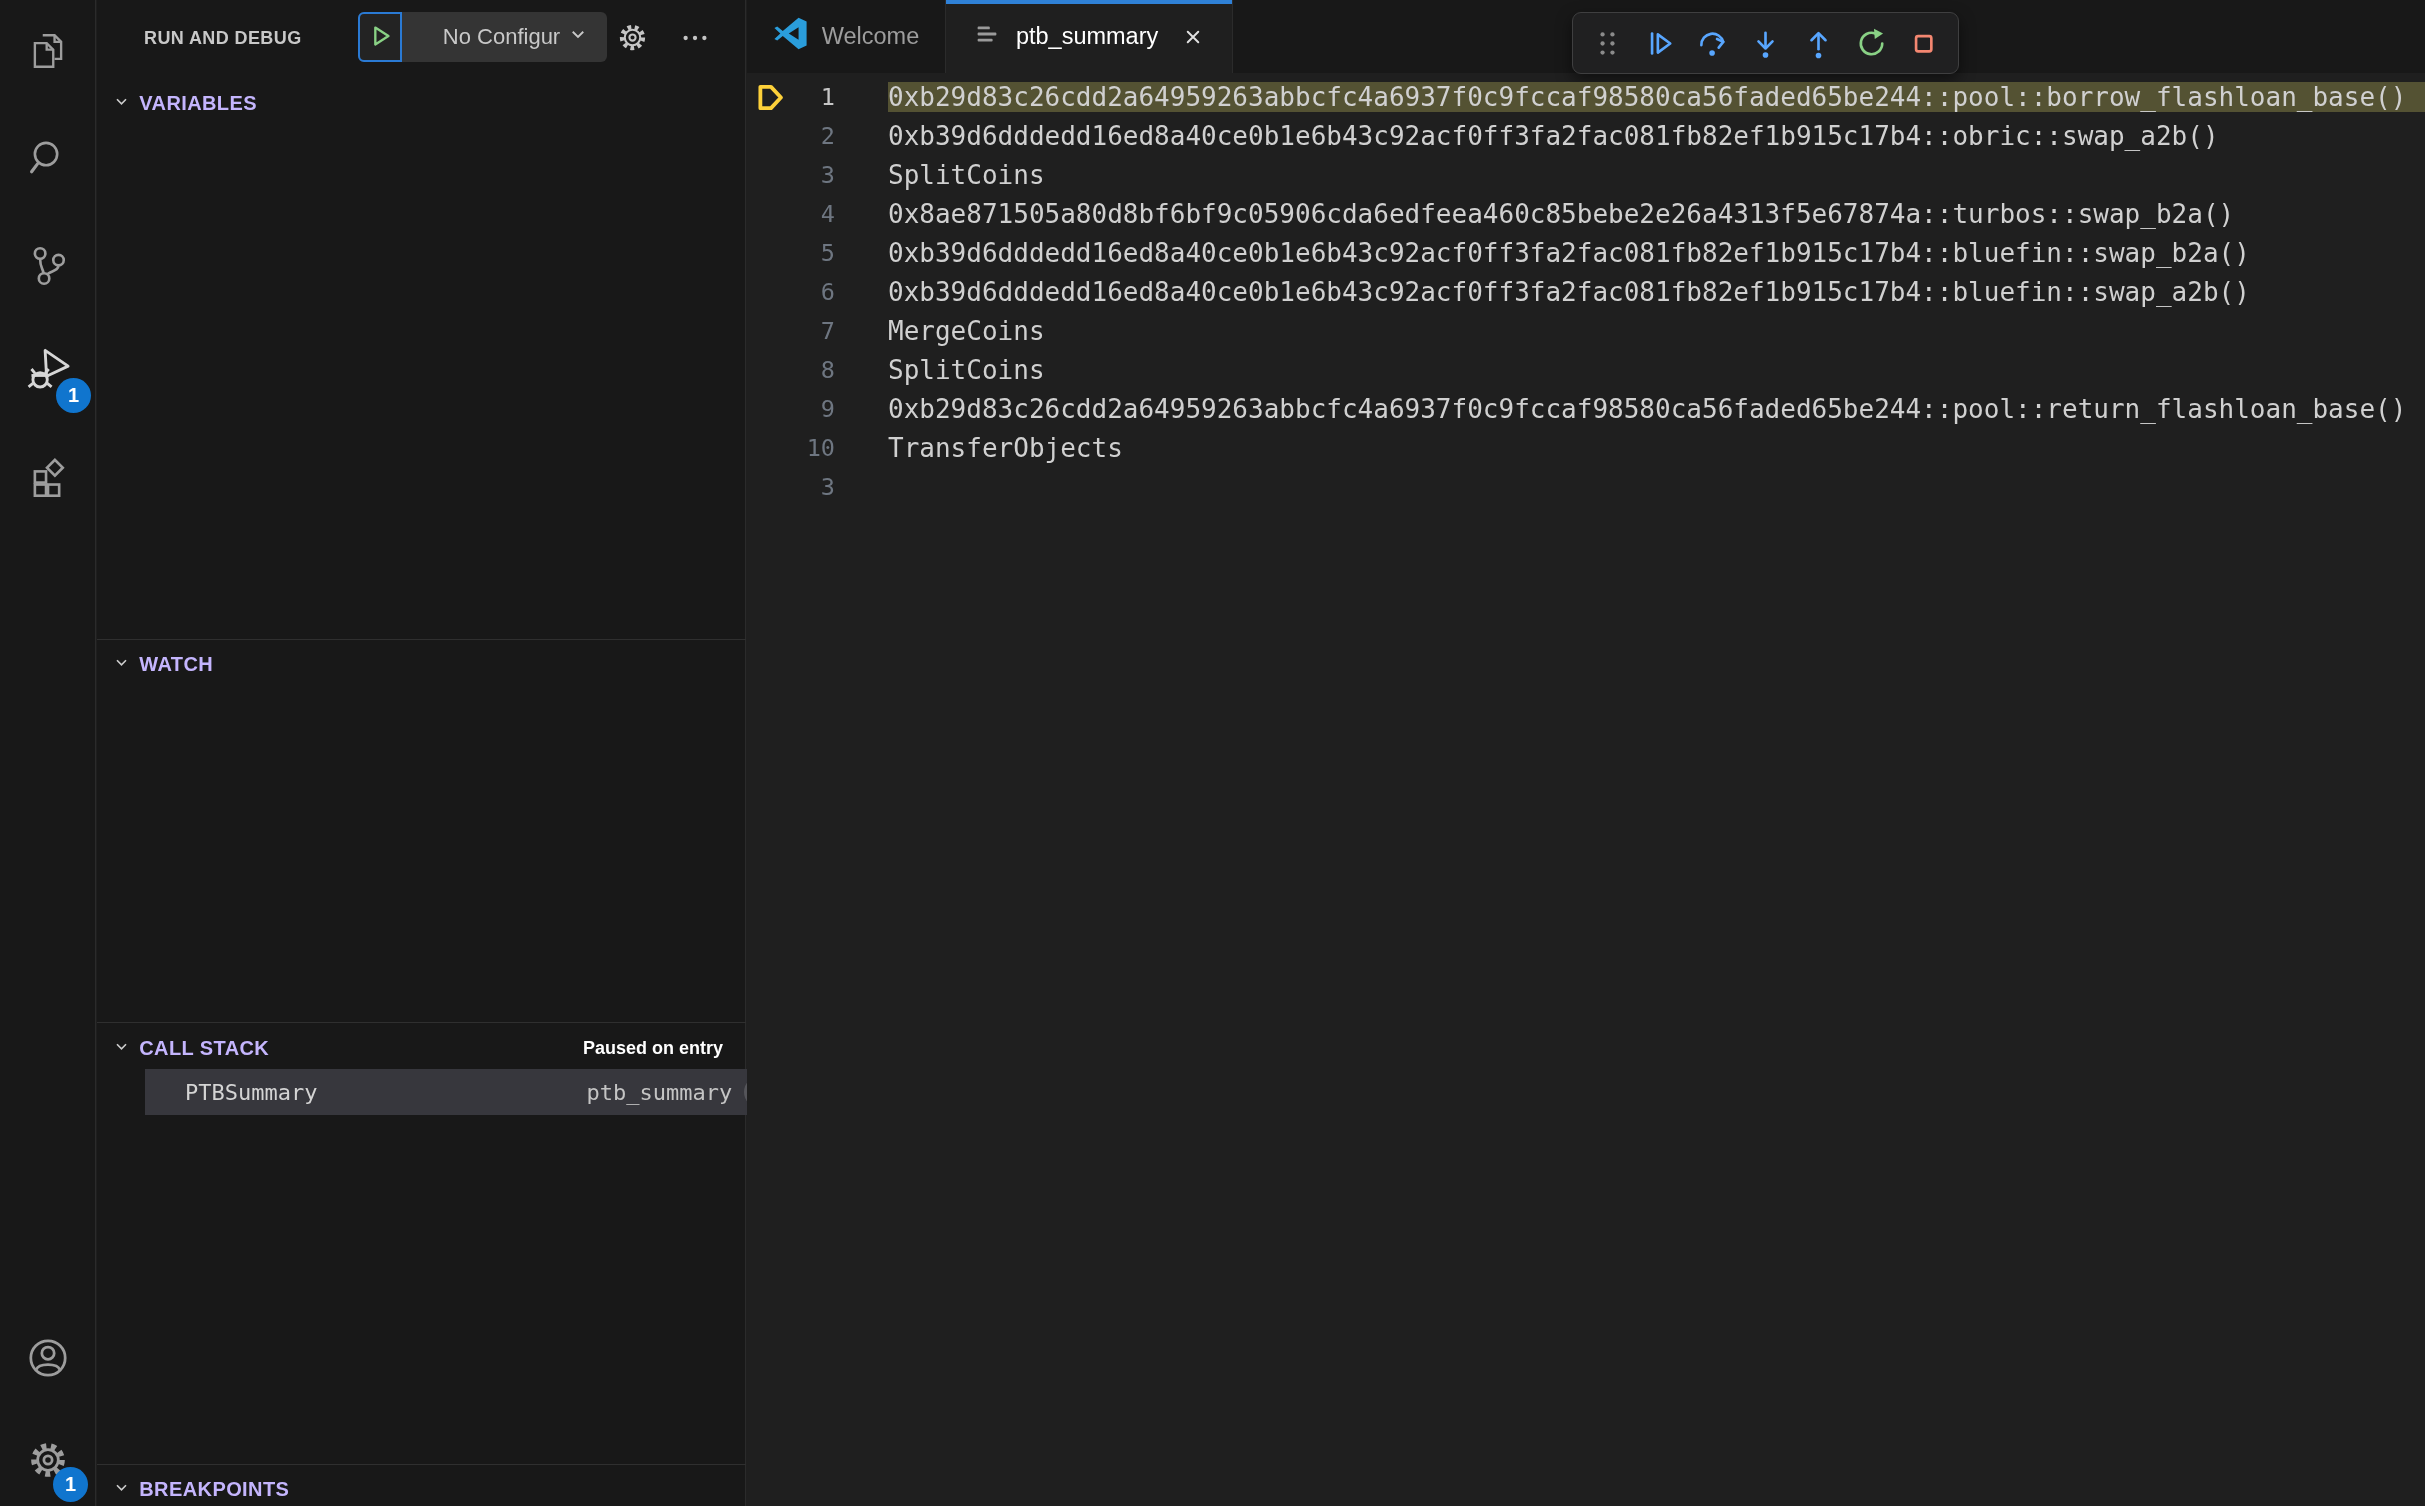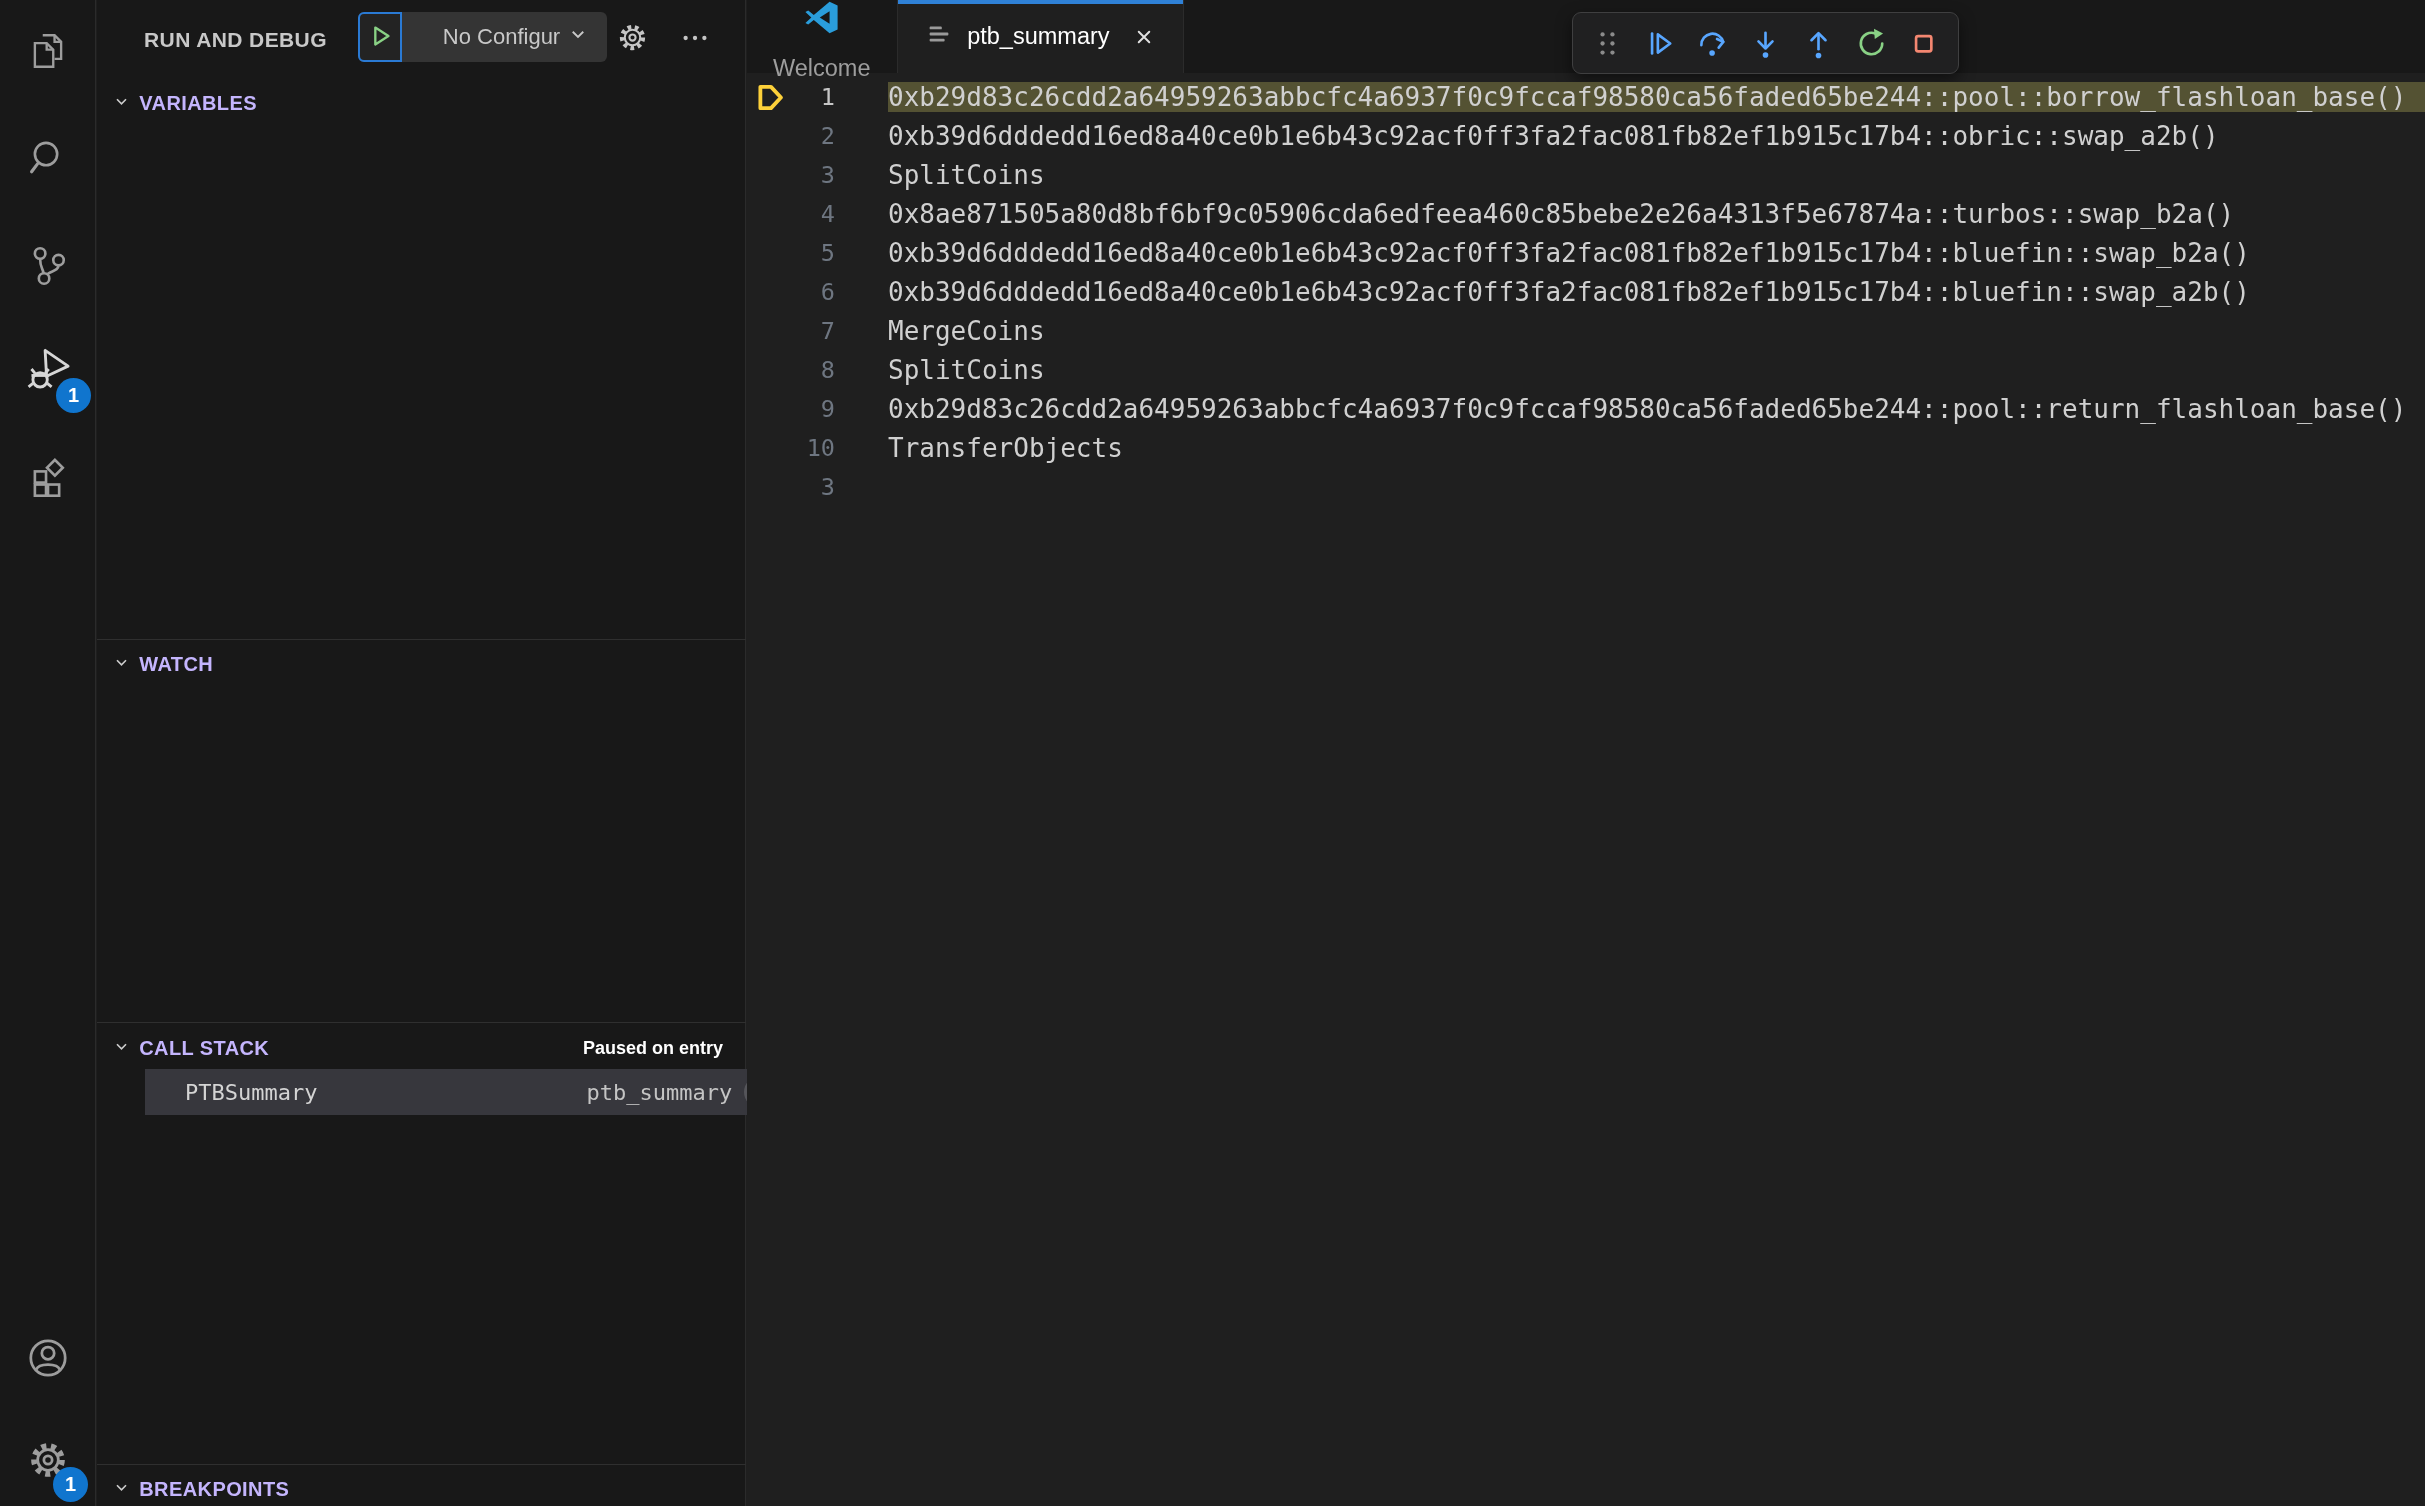--- a/index.html
+++ b/index.html
@@ -17,21 +17,21 @@
     background:var(--abar-bg); border-right:0.8px solid var(--border);}
   .ab-item{position:absolute; left:23.5px; width:49px; height:49px; display:flex;
     align-items:center; justify-content:center;}
   .ab-badge{position:absolute; width:35px; height:35px; border-radius:50%;
     background:var(--badge); color:#fff; font-size:20px; font-weight:700;
     display:flex; align-items:center; justify-content:center;}
 
   
   .sidebar{position:absolute; left:97px; top:0; width:649px; height:1506px;
     background:var(--side-bg); border-right:0.8px solid var(--border);}
-  .side-title{position:absolute; left:47px; top:28px; font-size:21px; font-weight:600;
+  .side-title{position:absolute; left:47px; top:28px; font-size:18px; font-weight:600;
     letter-spacing:0.4px; color:#c8c8c8; white-space:nowrap;}
   .run-widget{position:absolute; left:261px; top:12px; width:249px; height:50px;
     display:flex; border-radius:6px; background:#343434; overflow:visible;gap:24px;}
   .run-play{width:44px; height:50px; background:#232323; border:2.3px solid #2a7ad4;
     border-radius:6px 0 0 6px; display:flex; align-items:center; justify-content:center;}
   .run-config{flex:1; display:flex; align-items:center; justify-content:center; gap:6px;
     font-size:22px; color:#c8c8c8; white-space:nowrap;}
   .icon-btn{position:absolute; display:flex; align-items:center; justify-content:center;}
 
   .section-hr{position:absolute; left:0; width:649px; border-top:1.5px solid #2f2f2f;}
@@ -49,21 +49,21 @@
   .cs-badge{min-width:33px; height:32px; border-radius:16px; background:#55555a;
     color:#ececec; font-family:"Liberation Sans",sans-serif; font-size:18px;
     display:flex; align-items:center; justify-content:center; padding:0 6px;}
 
   
   .editor{position:absolute; left:747px; top:0; right:0; bottom:0; background:var(--editor-bg);}
   .tab-bar{position:absolute; left:0; top:0; right:0; height:73px; background:var(--tabbar-bg);
     display:flex;}
   .tab{height:73px; display:flex; align-items:center; gap:13.7px; padding:0 26px;
     border-right:0.8px solid var(--border); position:relative; font-size:23.5px; white-space:nowrap;}
-  .tab.inactive{background:var(--tabbar-bg); color:var(--dim);flex-direction:column;}
+  .tab.inactive{background:var(--tabbar-bg); color:var(--dim);}
   .tab.active{background:var(--editor-bg); color:#ffffff;}
   .tab.active .tab-topline{position:absolute; left:0; top:0; right:0; height:3.8px; background:var(--accent);}
   .tab .close{margin-left:7.6px; display:flex; align-items:center;}
 
   .debug-toolbar{position:absolute; left:825px; top:12px; width:387px; height:62px;
     background:#202021; border:1.5px solid #3f3f40; border-radius:9px;
     box-shadow:0 6px 15px rgba(0,0,0,.5);
     display:flex; align-items:center; justify-content:space-between; padding:0 15px;}
   .dt-btn{width:38px; height:38px; display:flex; align-items:center; justify-content:center;}
 

